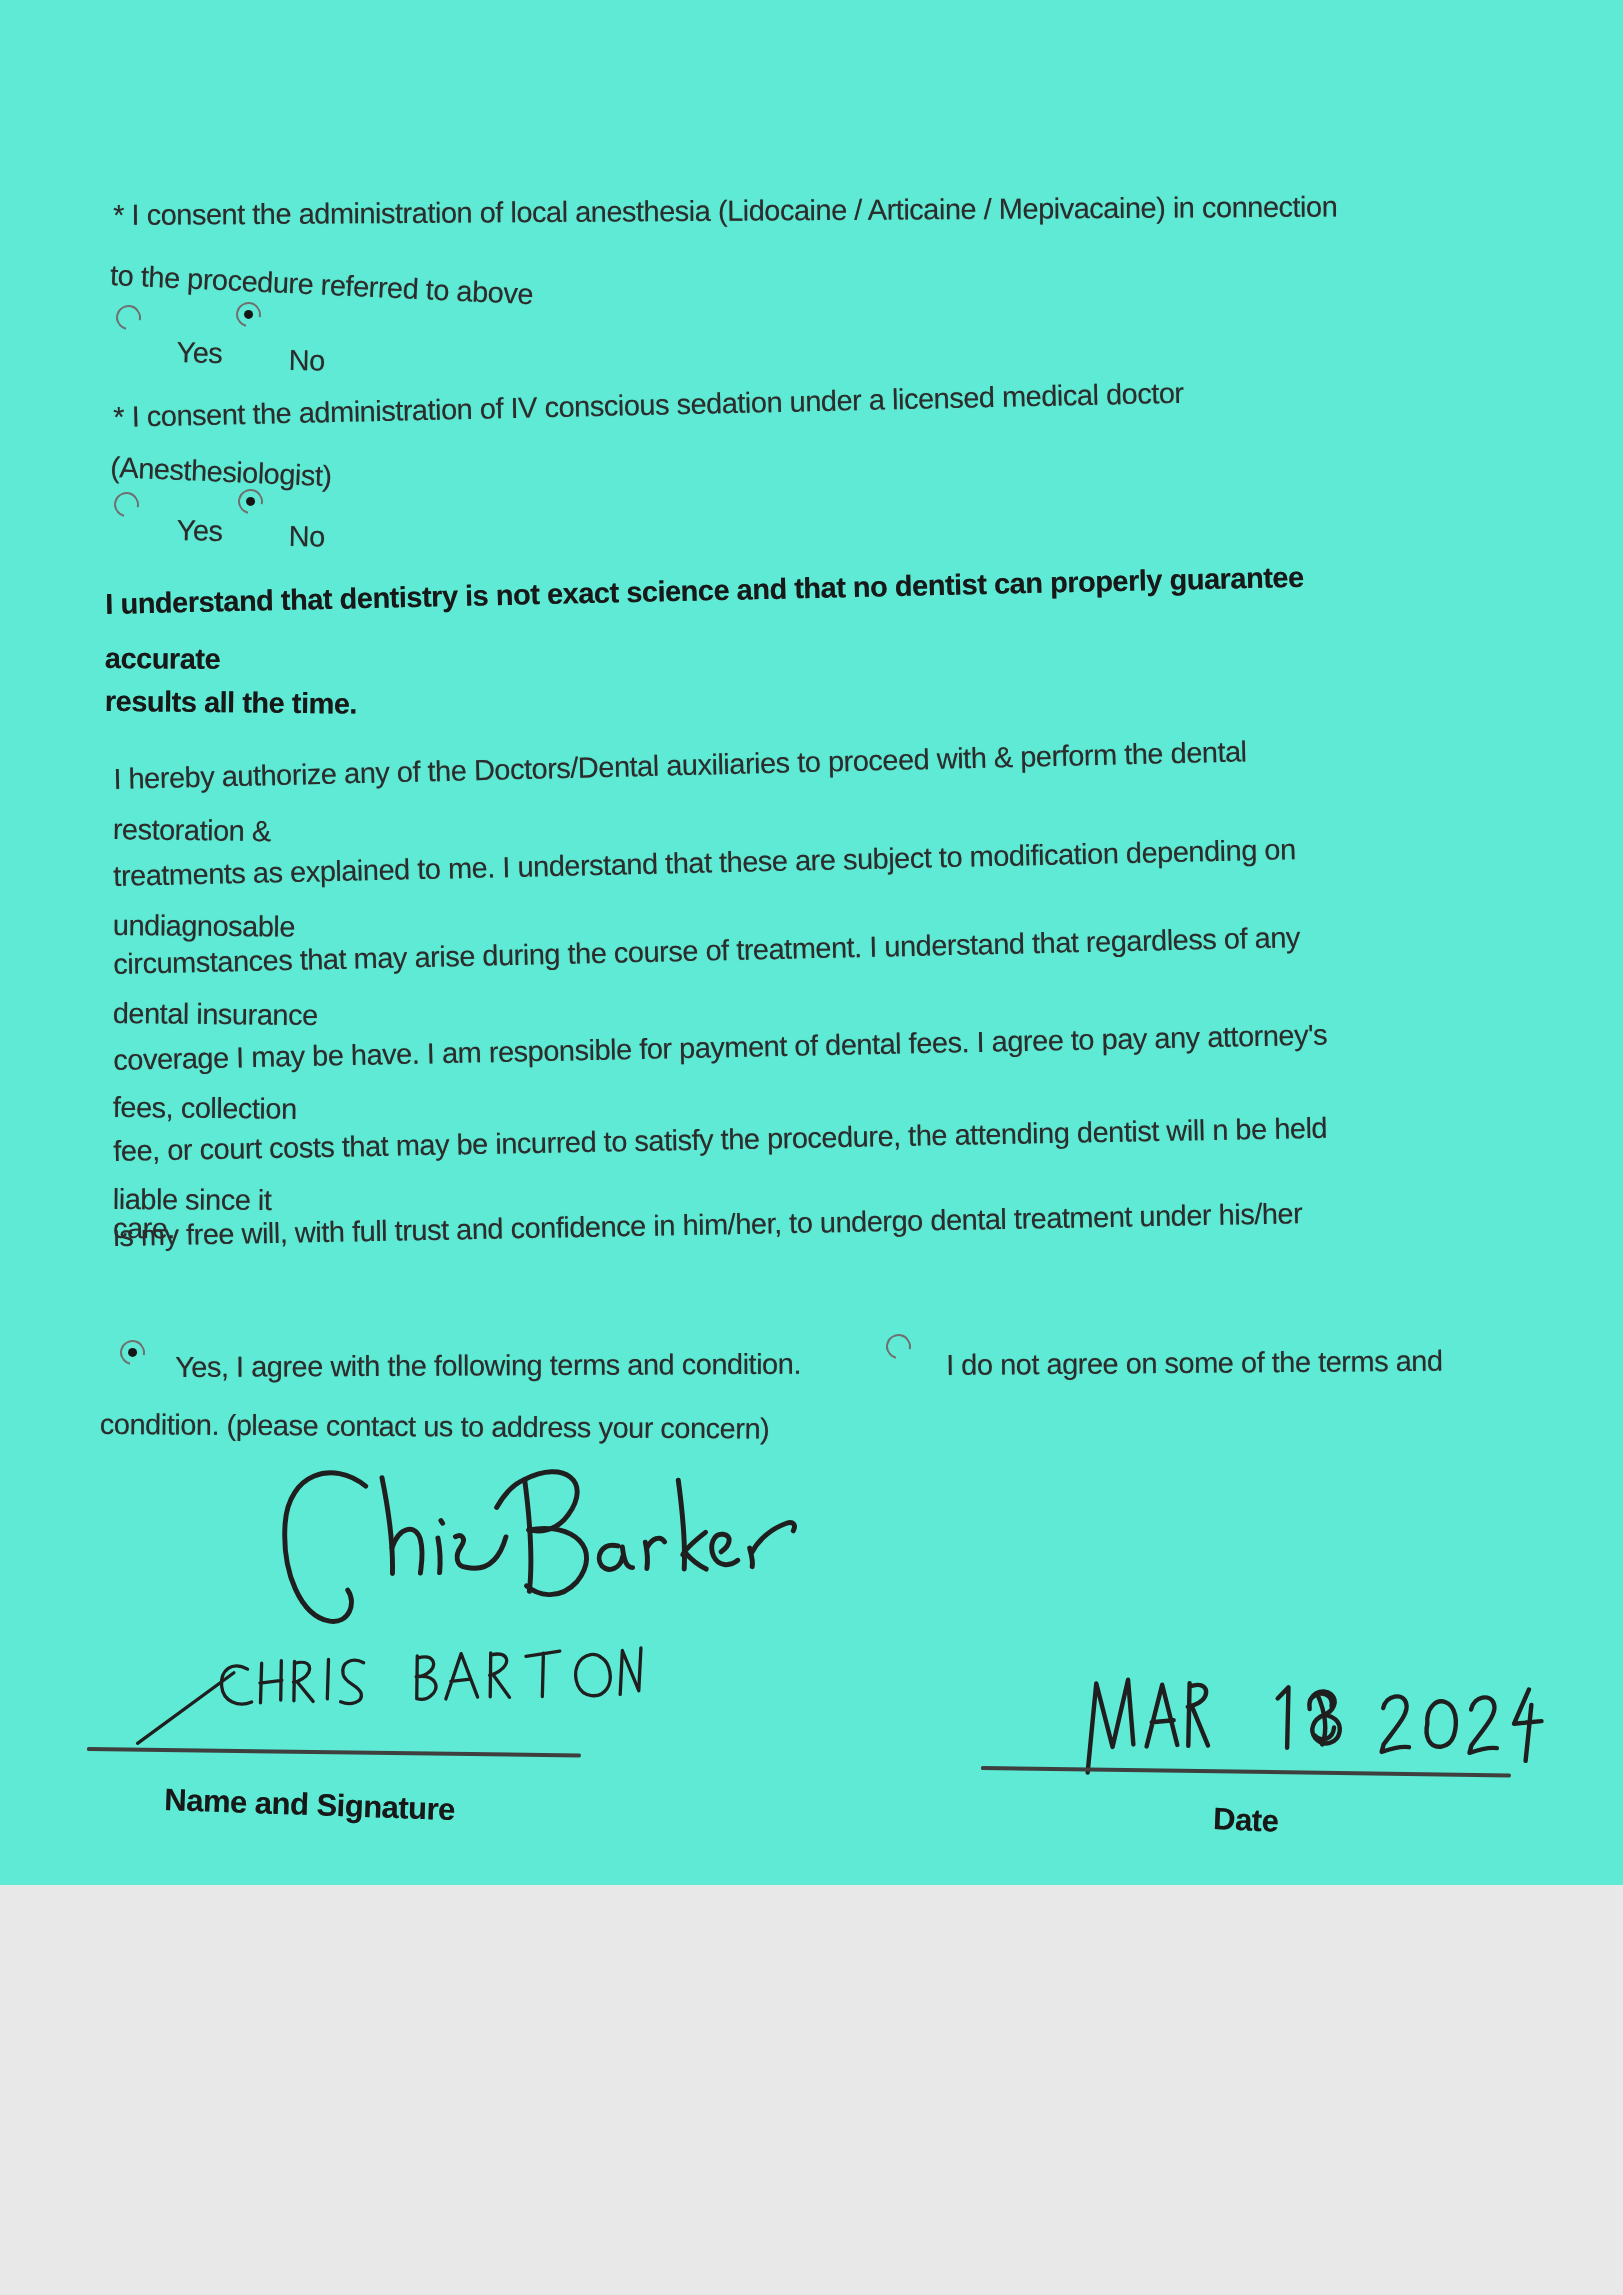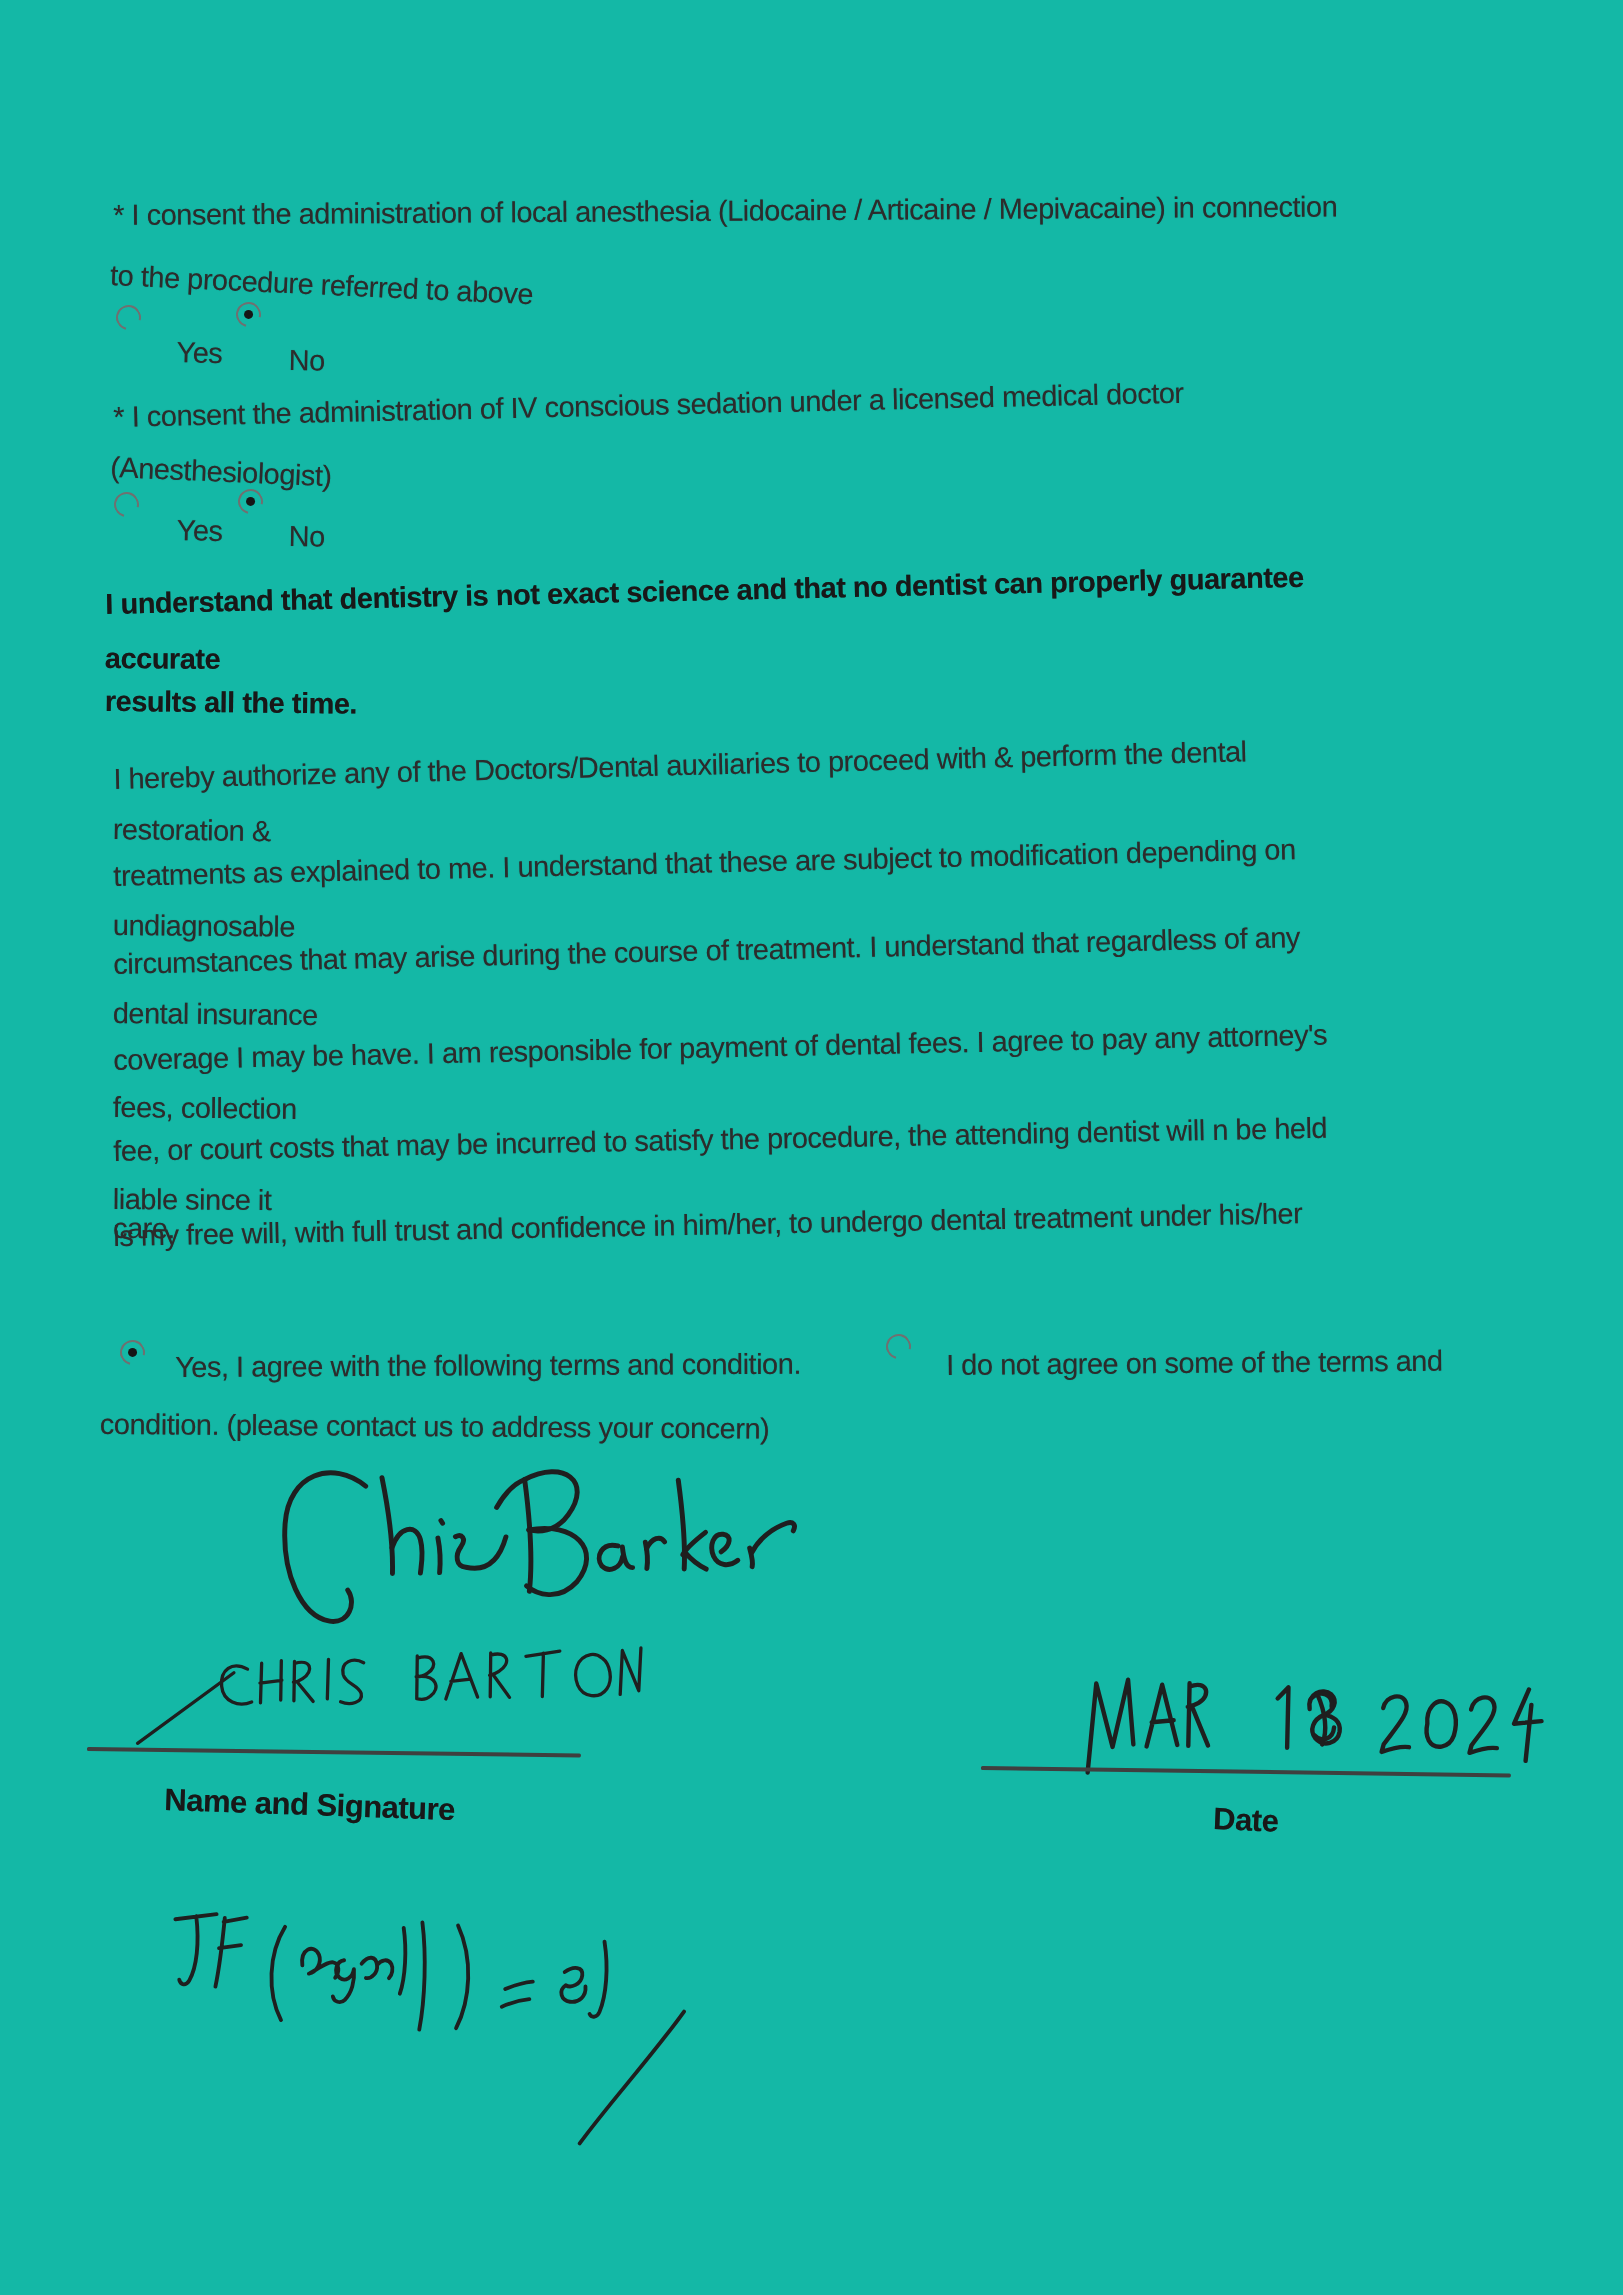--- a/index.html
+++ b/index.html
@@ -1,19 +1,19 @@
 <!DOCTYPE html>
 <html style="font-size:8.8px"><head>
 <meta charset="utf-8">
 <style>
   html,body{margin:0;padding:0;background:#e8e8e8;}
   .page{
     position:relative;
-    width:1623px;height:2295px;
-    background:#14b8a6;
+    width:1623px;height:1885px;
+    background:#5eead4;
     overflow:hidden;
     font-family:"Liberation Sans","DejaVu Sans",sans-serif;
   }
   .t{
     position:absolute;
     font-size:29px;
     letter-spacing:-0.5px;
     color:#2c2c2c;
     white-space:nowrap;
     transform-origin:left top;

